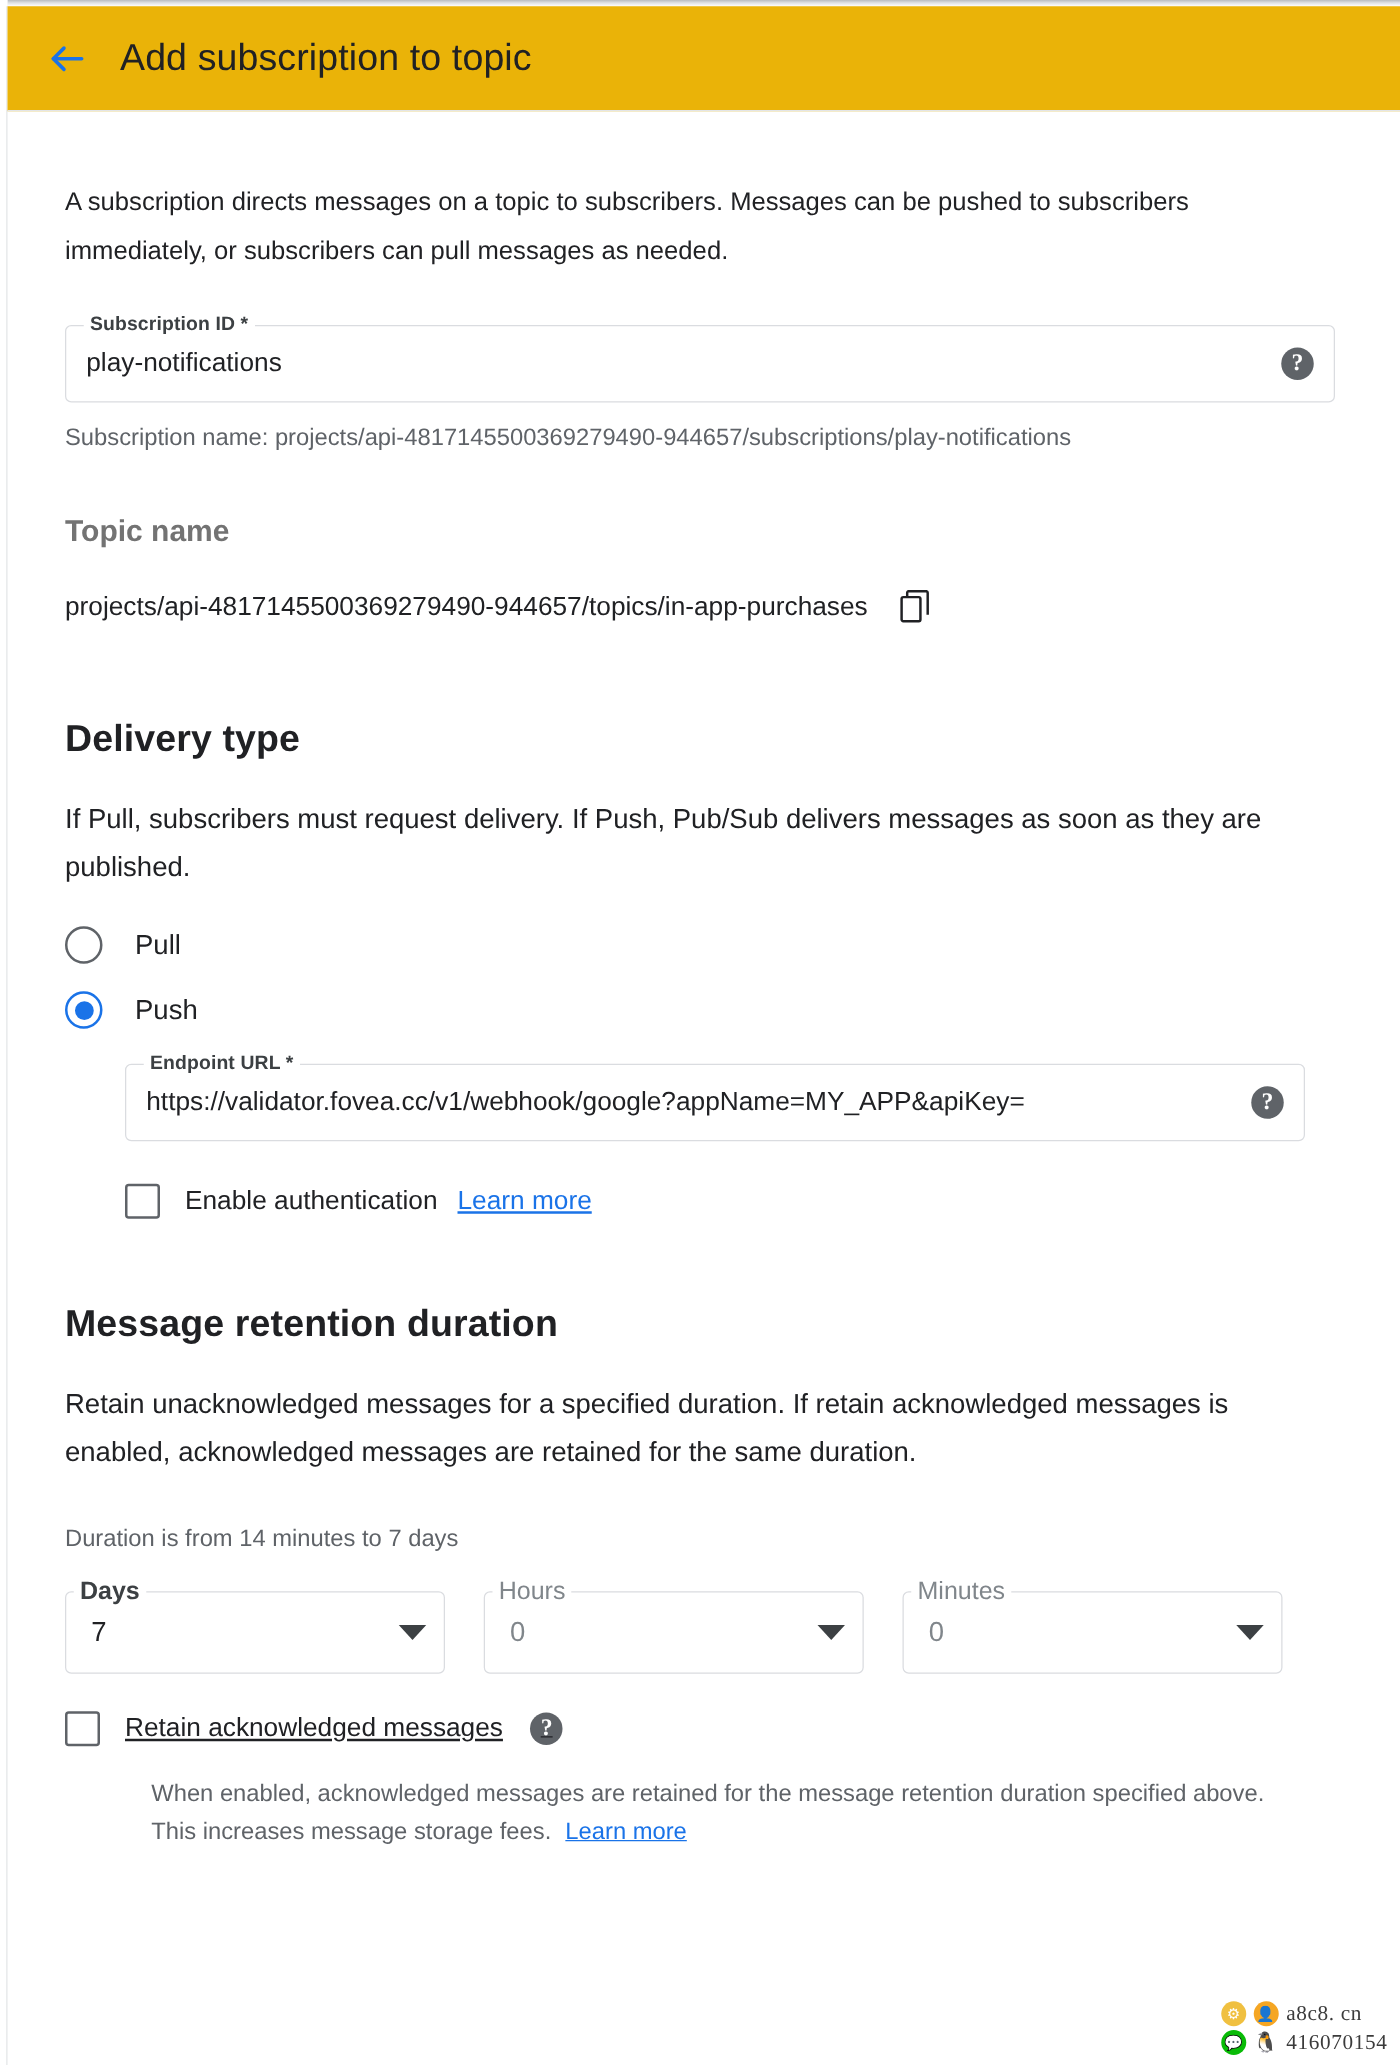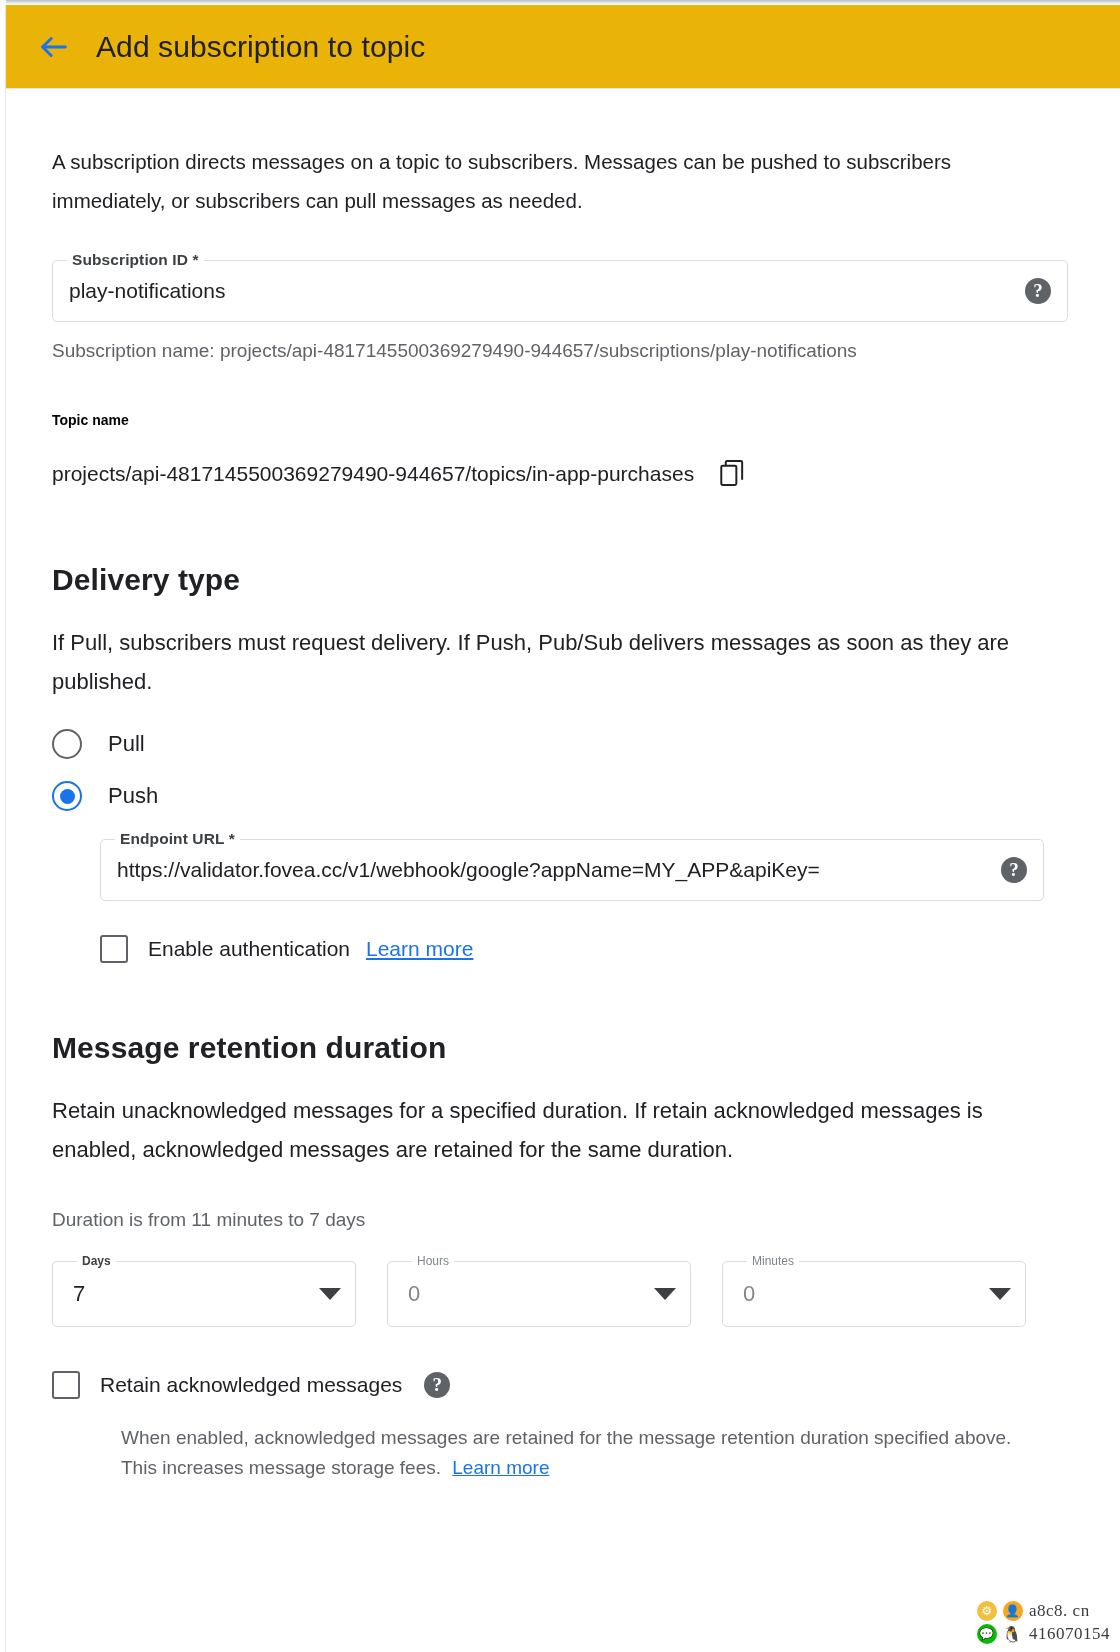--- a/index.html
+++ b/index.html
@@ -132,23 +132,23 @@
   .hint {
     margin-top: 14px;
     font-size: 19px;
     line-height: 30px;
     color: #5f6368;
     max-width: 890px;
   }
 
   .subhead {
     margin-top: 46px;
-    font-size: 14px;
+    font-size: 24px;
     font-weight: 700;
-    color: #000000;
+    color: #737373;
   }
   .mono-line {
     margin-top: 32px;
     display: flex;
     align-items: center;
     gap: 26px;
     font-size: 21px;
     color: #202124;
   }
   .copy-icon { cursor: pointer; display:flex; }
@@ -251,24 +251,24 @@
     border-radius: 5px;
     display: flex;
     align-items: center;
     padding: 0 14px 0 20px;
     background: #fff;
     cursor: pointer;
   }
   .select .legend {
     position: absolute;
     top: -11px;
-    left: 24px;
+    left: 6px;
     background: #fff;
     padding: 0 5px;
-    font-size: 12px;
+    font-size: 20px;
     line-height: 20px;
     color: #80868b;
   }
   .select.active .legend {
     color: #3c4043;
     font-weight: 700;
   }
   .select .sel-value {
     flex: 1;
     font-size: 22px;
@@ -381,41 +381,41 @@
       <div class="check-row" style="margin-top:34px;">
         <span class="checkbox"></span>
         <span class="check-label">Enable authentication</span>
         <span class="link" style="margin-left:16px;">Learn more</span>
       </div>
     </div>
 
     <h2 class="section" style="margin-top:68px;">Message retention duration</h2>
     <div class="section-desc">Retain unacknowledged messages for a specified duration. If retain acknowledged messages is enabled, acknowledged messages are retained for the same duration.</div>
 
-    <div class="small-note">Duration is from 11 minutes to 7 days</div>
+    <div class="small-note">Duration is from 14 minutes to 7 days</div>
 
     <div class="selects">
       <div class="select active">
         <span class="legend">Days</span>
         <span class="sel-value">7</span>
         <span class="caret"></span>
       </div>
       <div class="select">
         <span class="legend">Hours</span>
         <span class="sel-value">0</span>
         <span class="caret"></span>
       </div>
       <div class="select">
         <span class="legend">Minutes</span>
         <span class="sel-value">0</span>
         <span class="caret"></span>
       </div>
     </div>
 
-    <div class="check-row" style="margin-top:44px;">
+    <div class="check-row" style="margin-top:30px;text-decoration:underline;">
       <span class="checkbox"></span>
       <span class="check-label">Retain acknowledged messages</span>
       <span class="help-dot" style="margin-left:22px;">?</span>
     </div>
 
     <div class="indent" style="margin-left:46px;">
       <div class="foot-note">
         <span>When enabled, acknowledged messages are retained for the message retention duration specified above. This increases message storage fees.</span>
         <span class="link-sm" style="margin-left:6px;">Learn more</span>
       </div>

